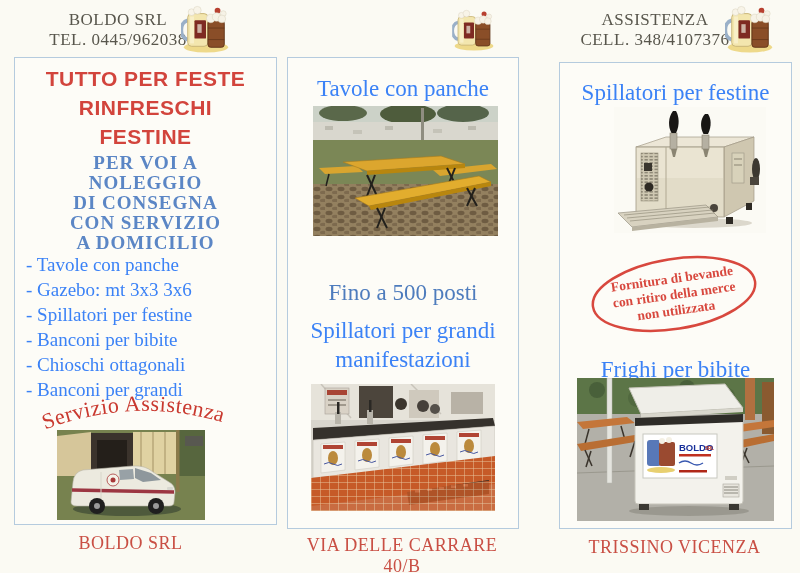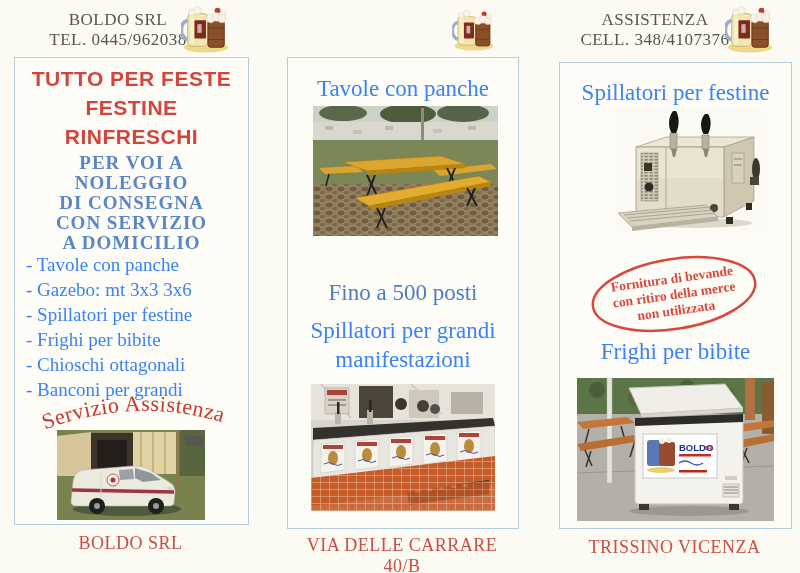--- a/index.html
+++ b/index.html
@@ -8,21 +8,21 @@
   
   .hdr{position:absolute;text-align:center;color:#58564c;font-size:17px;line-height:20px;letter-spacing:.5px;}
   .hdr-left{left:18px;top:10px;width:200px;}
   .hdr-right{left:555px;top:10px;width:200px;}
   .logo{position:absolute;}
   .logo-left{left:181px;top:3px;width:50px;height:52px;}
   .logo-mid{left:449px;top:9px;width:50px;height:42px;}
   .logo-right{left:725px;top:3px;width:50px;height:52px;}
   
   .panel{position:absolute;border:1px solid #b5cbde;background:#fdfcf7;}
-  .panel-left{left:14px;top:57px;width:233px;height:466px;}
+  .panel-left{left:14px;top:57px;width:233px;height:466px;padding-left:28px;}
   .panel-mid{left:287px;top:57px;width:230px;height:470px;}
   .panel-right{left:559px;top:62px;width:231px;height:465px;}
   
   .headline{position:absolute;top:6px;left:0;width:100%;text-align:center;
             font-family:"Liberation Sans",sans-serif;font-weight:bold;font-size:21px;line-height:29px;
             color:#d2443c;letter-spacing:.5px;}
   .subhead{position:absolute;top:95px;left:0;width:100%;text-align:center;
            font-weight:bold;font-size:19px;line-height:20px;color:#5b86c5;letter-spacing:1px;}
   .rental-list{position:absolute;top:194px;left:11px;right:2px;
                font-size:19px;line-height:25px;color:#3b82f6;}
@@ -33,21 +33,21 @@
   .t-mid-top{top:16px;}
   .caption-blue{position:absolute;top:182px;left:0;width:100%;text-align:center;color:#4e7cbd;font-size:23px;margin-top:40px;}
   .t-mid-bottom{top:258px;}
   .photo{position:absolute;}
   .photo-tables{left:25px;top:48px;width:185px;height:130px;}
   .photo-stand{left:23px;top:326px;width:184px;height:127px;}
   
   .t-right-top{top:15px;}
   .photo-dispenser{left:54px;top:44px;width:152px;height:126px;}
   .badge-svg{position:absolute;left:28px;top:186px;width:172px;height:90px;}
-  .t-right-bottom{top:274px;}
+  .t-right-bottom{top:292px;}
   .photo-freezer{left:17px;top:315px;width:197px;height:143px;}
   
   .footer{position:absolute;text-align:center;color:#c94f44;font-size:18px;letter-spacing:.5px;}
   .footer-left{left:14px;top:533px;width:233px;}
   .footer-mid{left:287px;top:535px;width:230px;}
   .footer-right{left:559px;top:537px;width:231px;}
   .defs-holder{position:absolute;width:0;height:0;overflow:hidden;}
 </style>
 </head>
 <body>
@@ -105,35 +105,35 @@
     <div>ASSISTENZA</div>
     <div>CELL. 348/4107376</div>
   </div>
   <svg class="logo logo-right" viewBox="0 0 52 50">
       <use href="#steins"></use>
     </svg>
 
   <div class="panel panel-left">
     <div class="headline">
       <div>TUTTO PER FESTE</div>
+      <div>RINFRESCHI</div>
       <div>FESTINE</div>
-      <div>RINFRESCHI</div>
     </div>
     <div class="subhead">
       <div>PER VOI A</div>
       <div>NOLEGGIO</div>
       <div>DI CONSEGNA</div>
       <div>CON SERVIZIO</div>
       <div>A DOMICILIO</div>
     </div>
     <div class="rental-list">
       <div>- Tavole con panche</div>
       <div>- Gazebo: mt 3x3 3x6</div>
       <div>- Spillatori per festine</div>
-      <div>- Frighi per bibite</div>
+      <div>- Banconi per bibite</div>
       <div>- Chioschi ottagonali</div>
       <div>- Banconi per grandi</div>
     </div>
     <svg class="arc-svg" viewBox="0 0 212 46">
       <path id="arc-path" d="M6,40 Q106,-2 206,32" fill="none"></path>
       <text font-family="Liberation Serif,serif" font-size="22" fill="#c9392f" letter-spacing="0.5">
         <textPath href="#arc-path" startOffset="50%" text-anchor="middle">Servizio Assistenza</textPath>
       </text>
     </svg>
 

